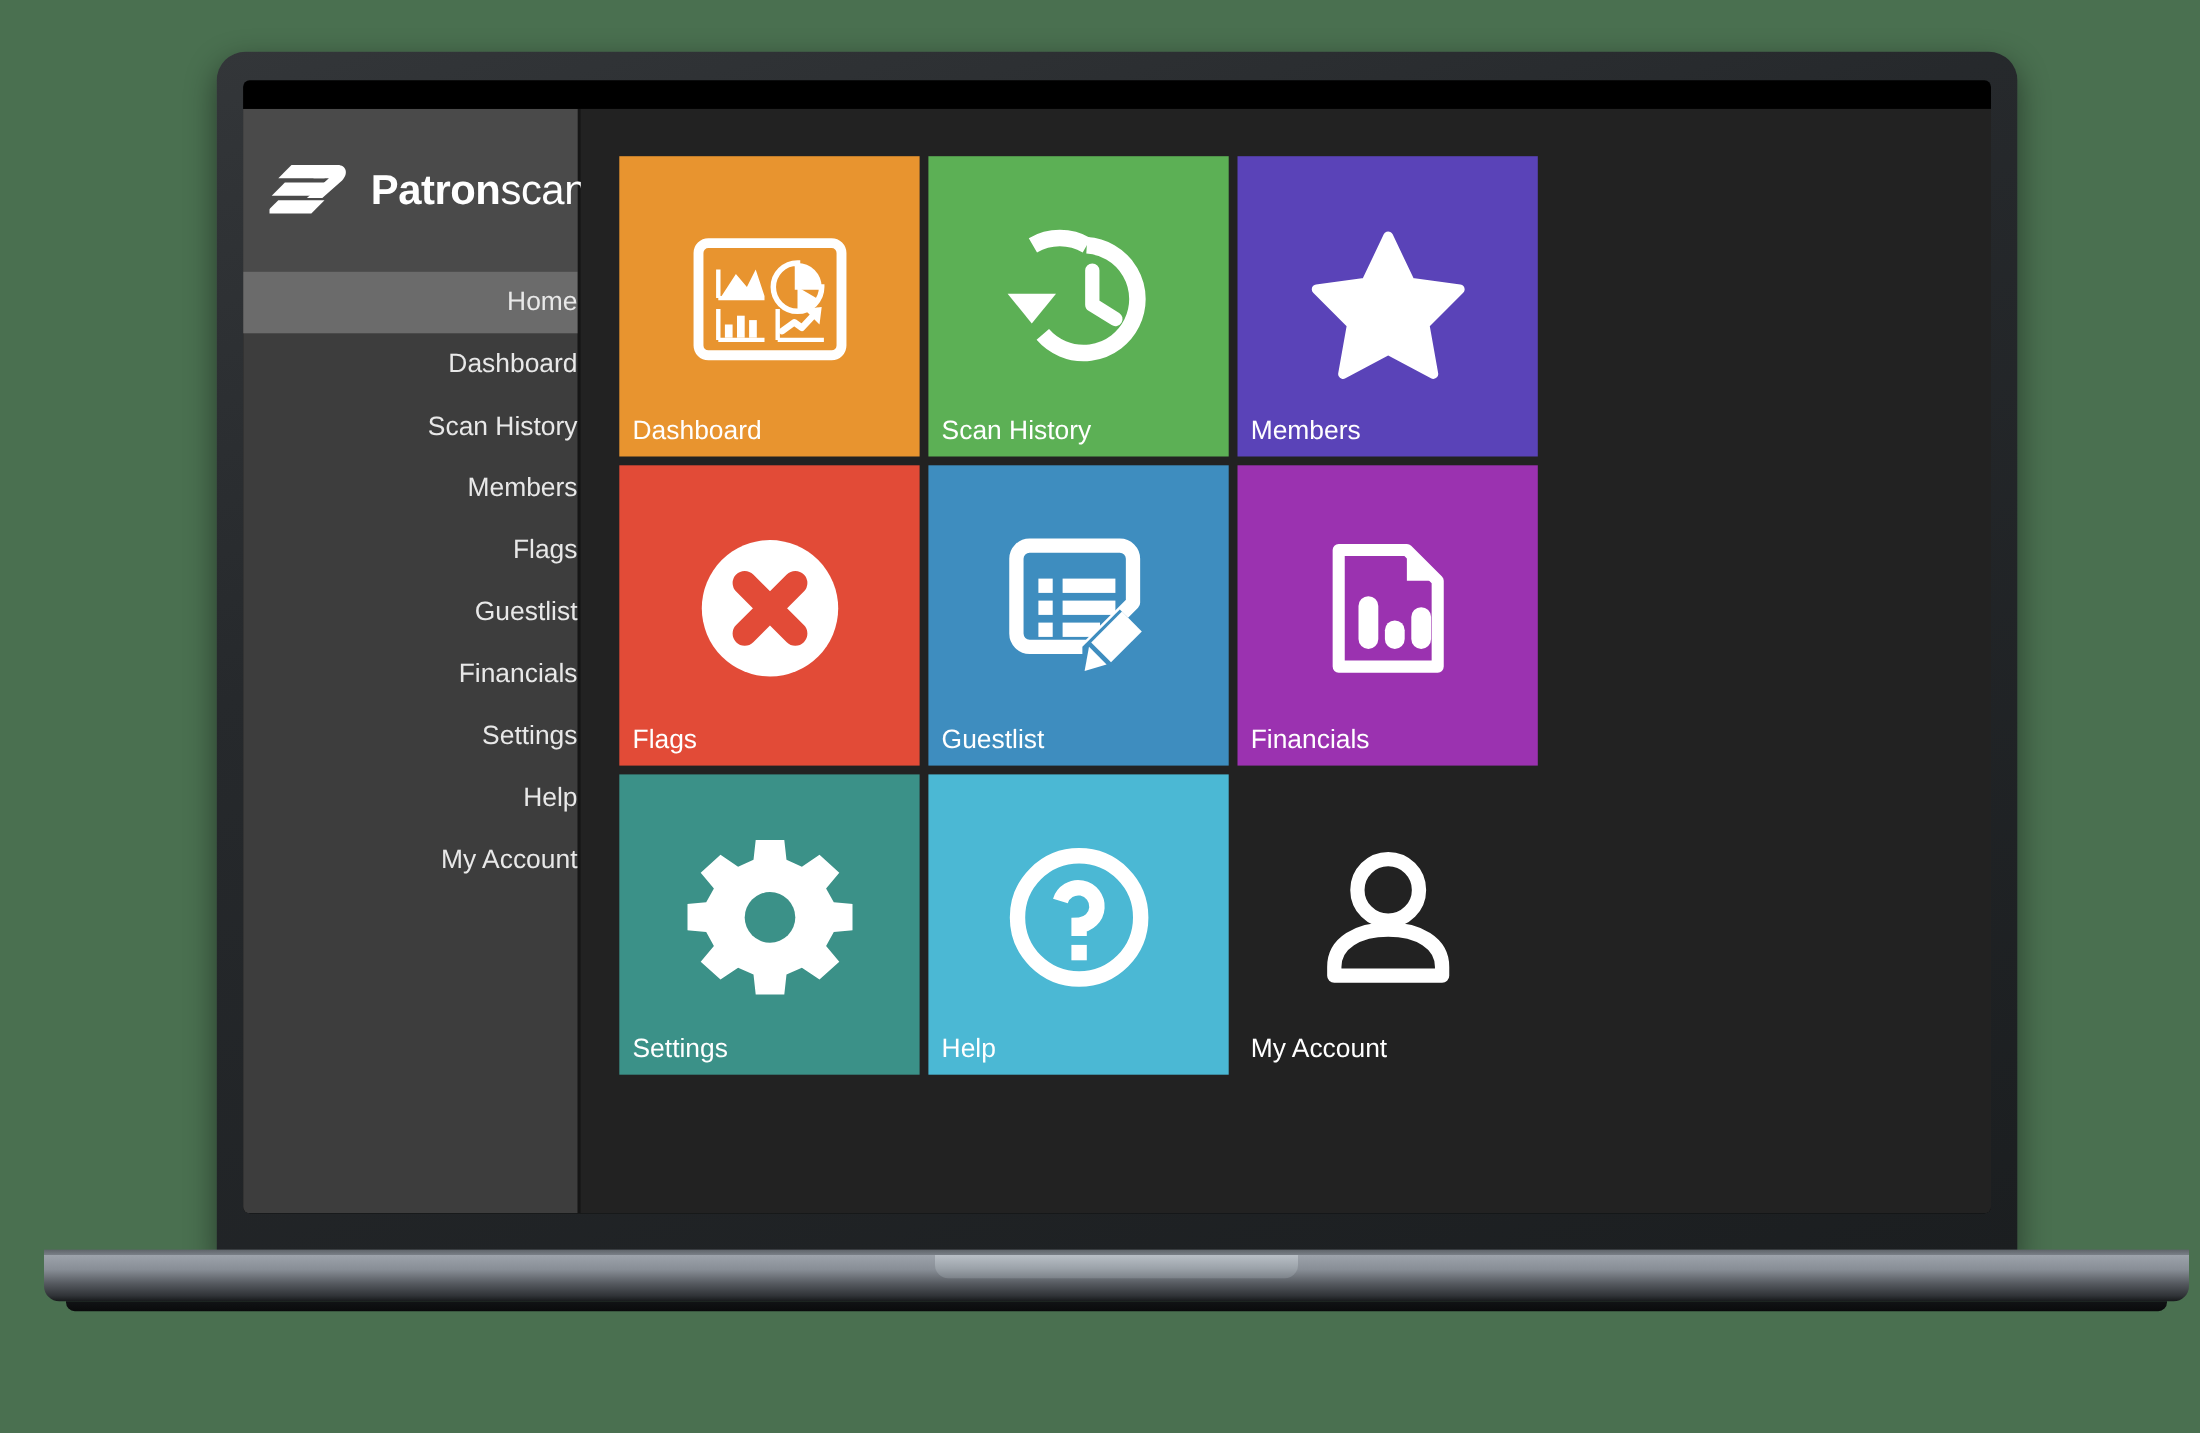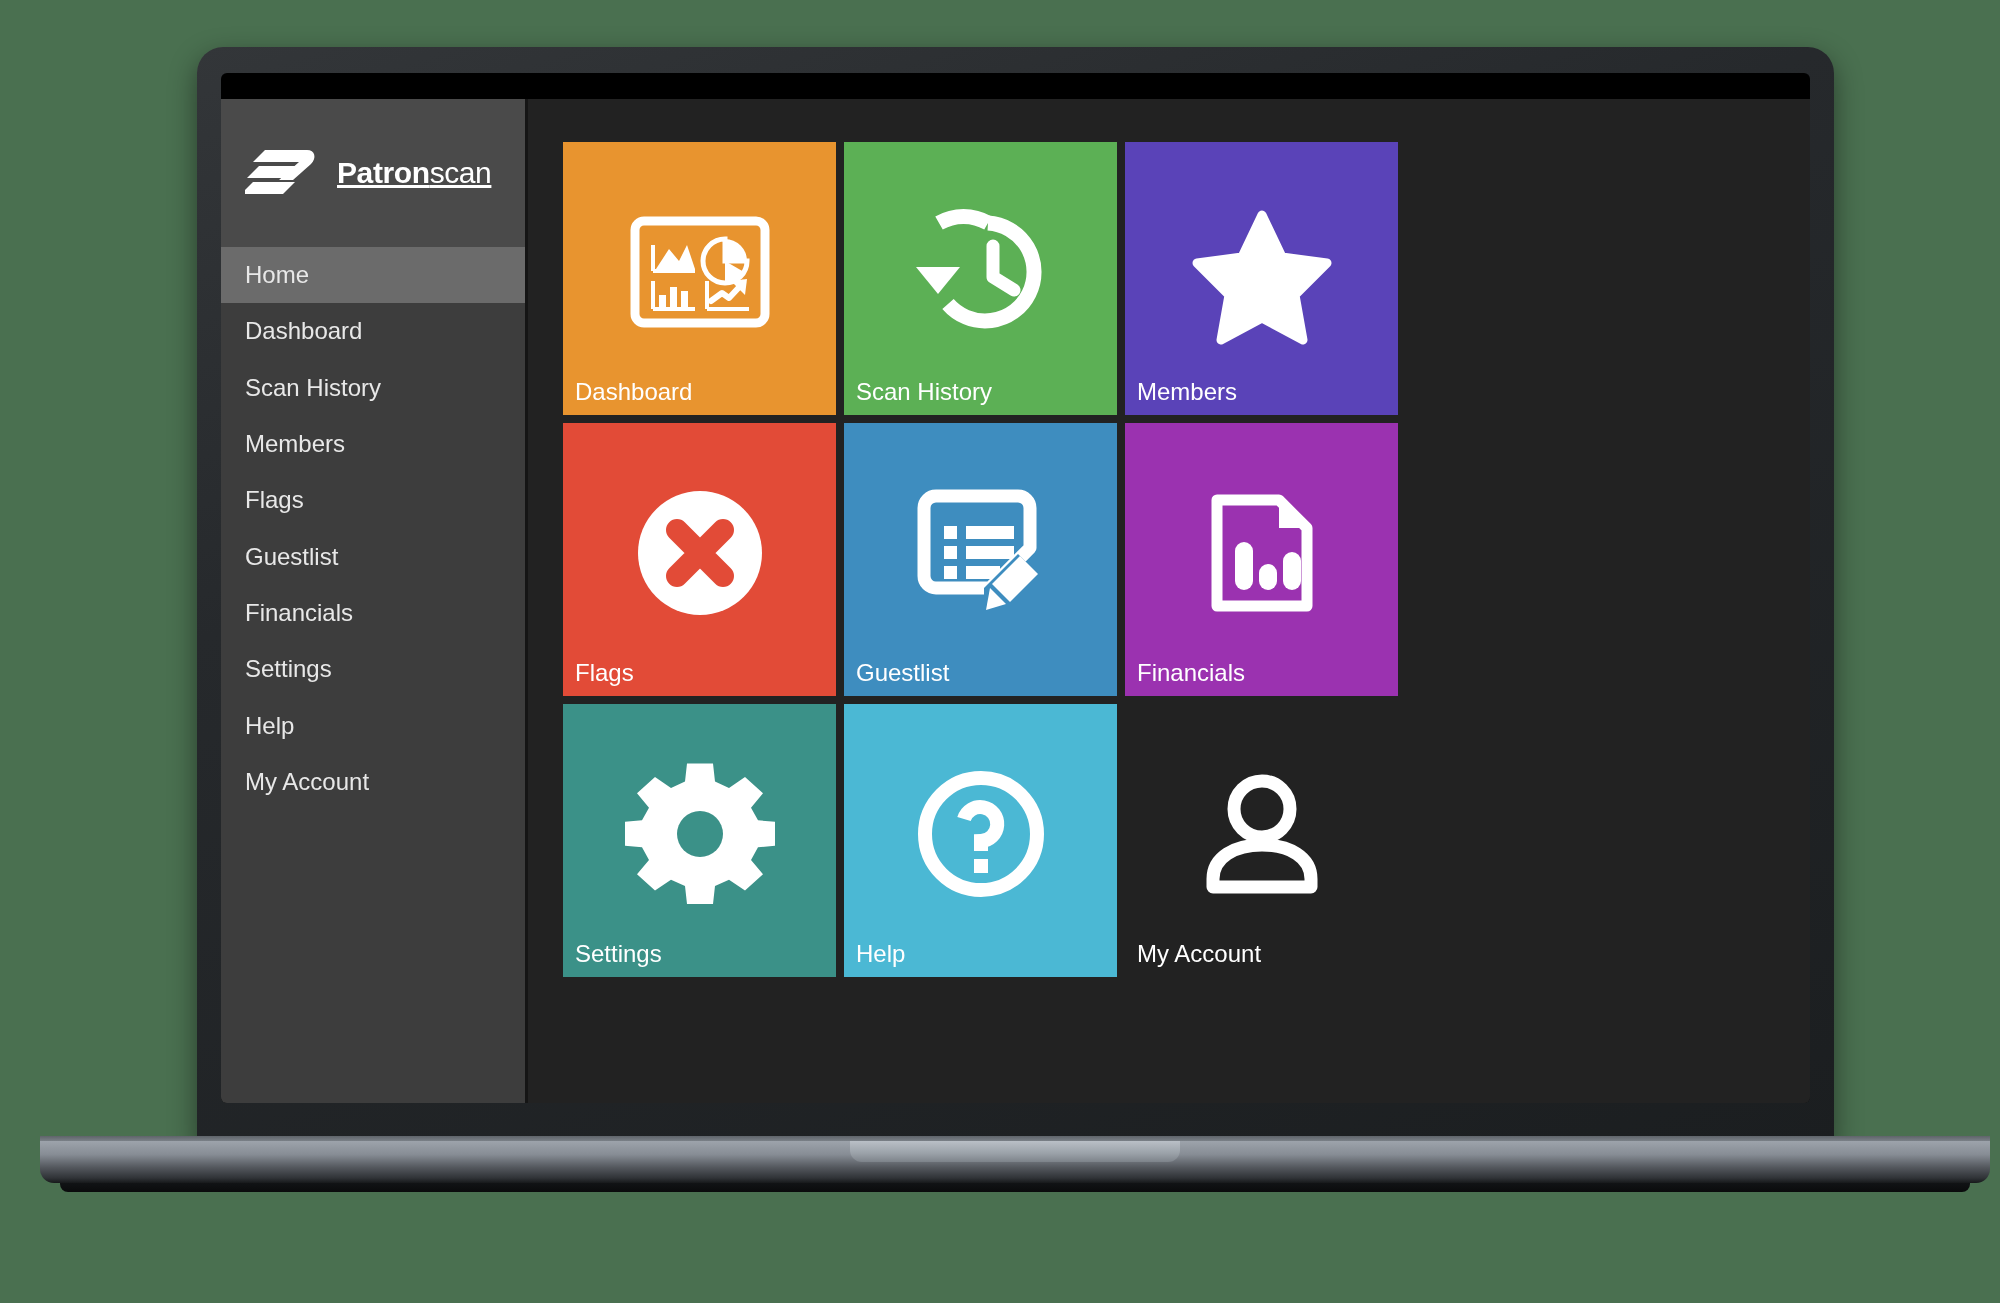--- a/index.html
+++ b/index.html
@@ -106,30 +106,29 @@
     display: flex;
     align-items: center;
     gap: 16px;
     padding-left: 24px;
     background: #4a4a4a;
   }
 
   .brand-mark { width: 76px; height: 50px; flex: 0 0 76px; }
 
   .brand-text {
-    font-size: 30px;
+    font-size: 38px;
     letter-spacing: -.4px;
     color: #ffffff;
     white-space: nowrap;
-    text-decoration: underline;
   }
   .brand-text .bold { font-weight: bold; }
   .brand-text .light { font-weight: 300; }
 
-  .nav { padding-top: 0; }
+  .nav { padding-top: 0; text-align: right; }
 
   .nav-item {
     padding: 14px 0 14px 24px;
     color: #e8e8e8;
     font-size: 24px;
     font-weight: 300;
     line-height: 1.18;
     cursor: pointer;
   }
   .nav-item.active { background: #6b6b6b; }

